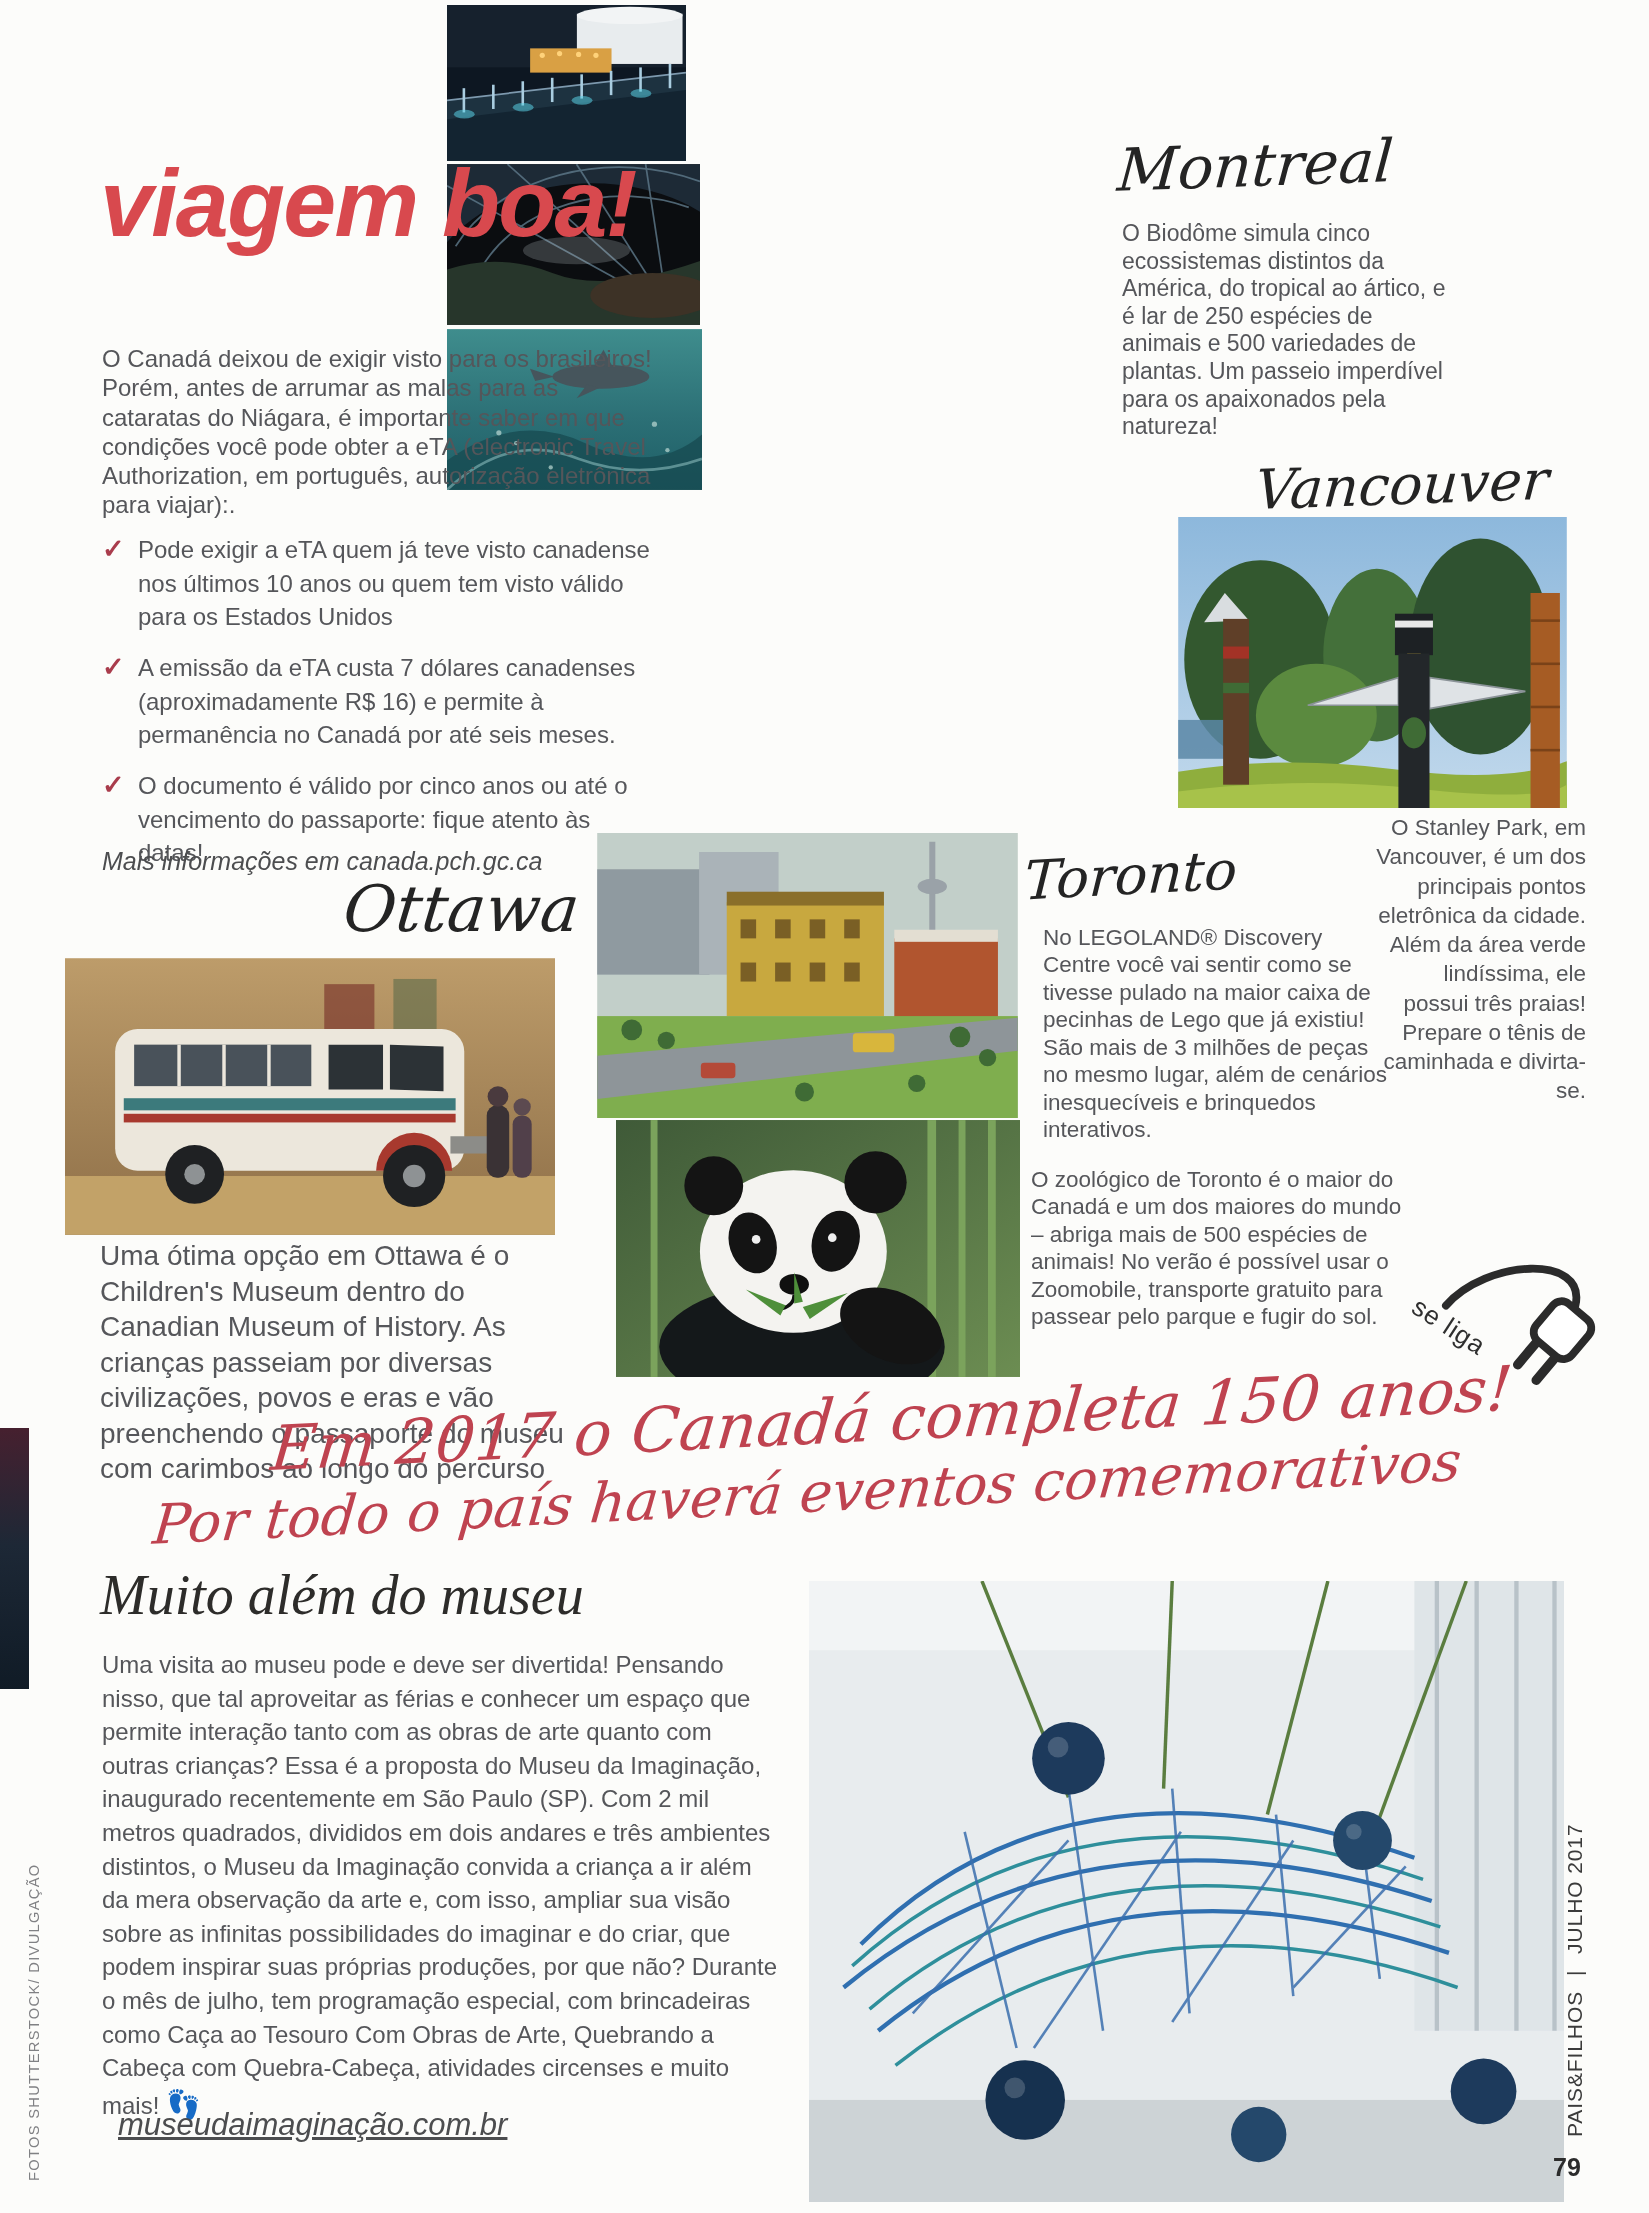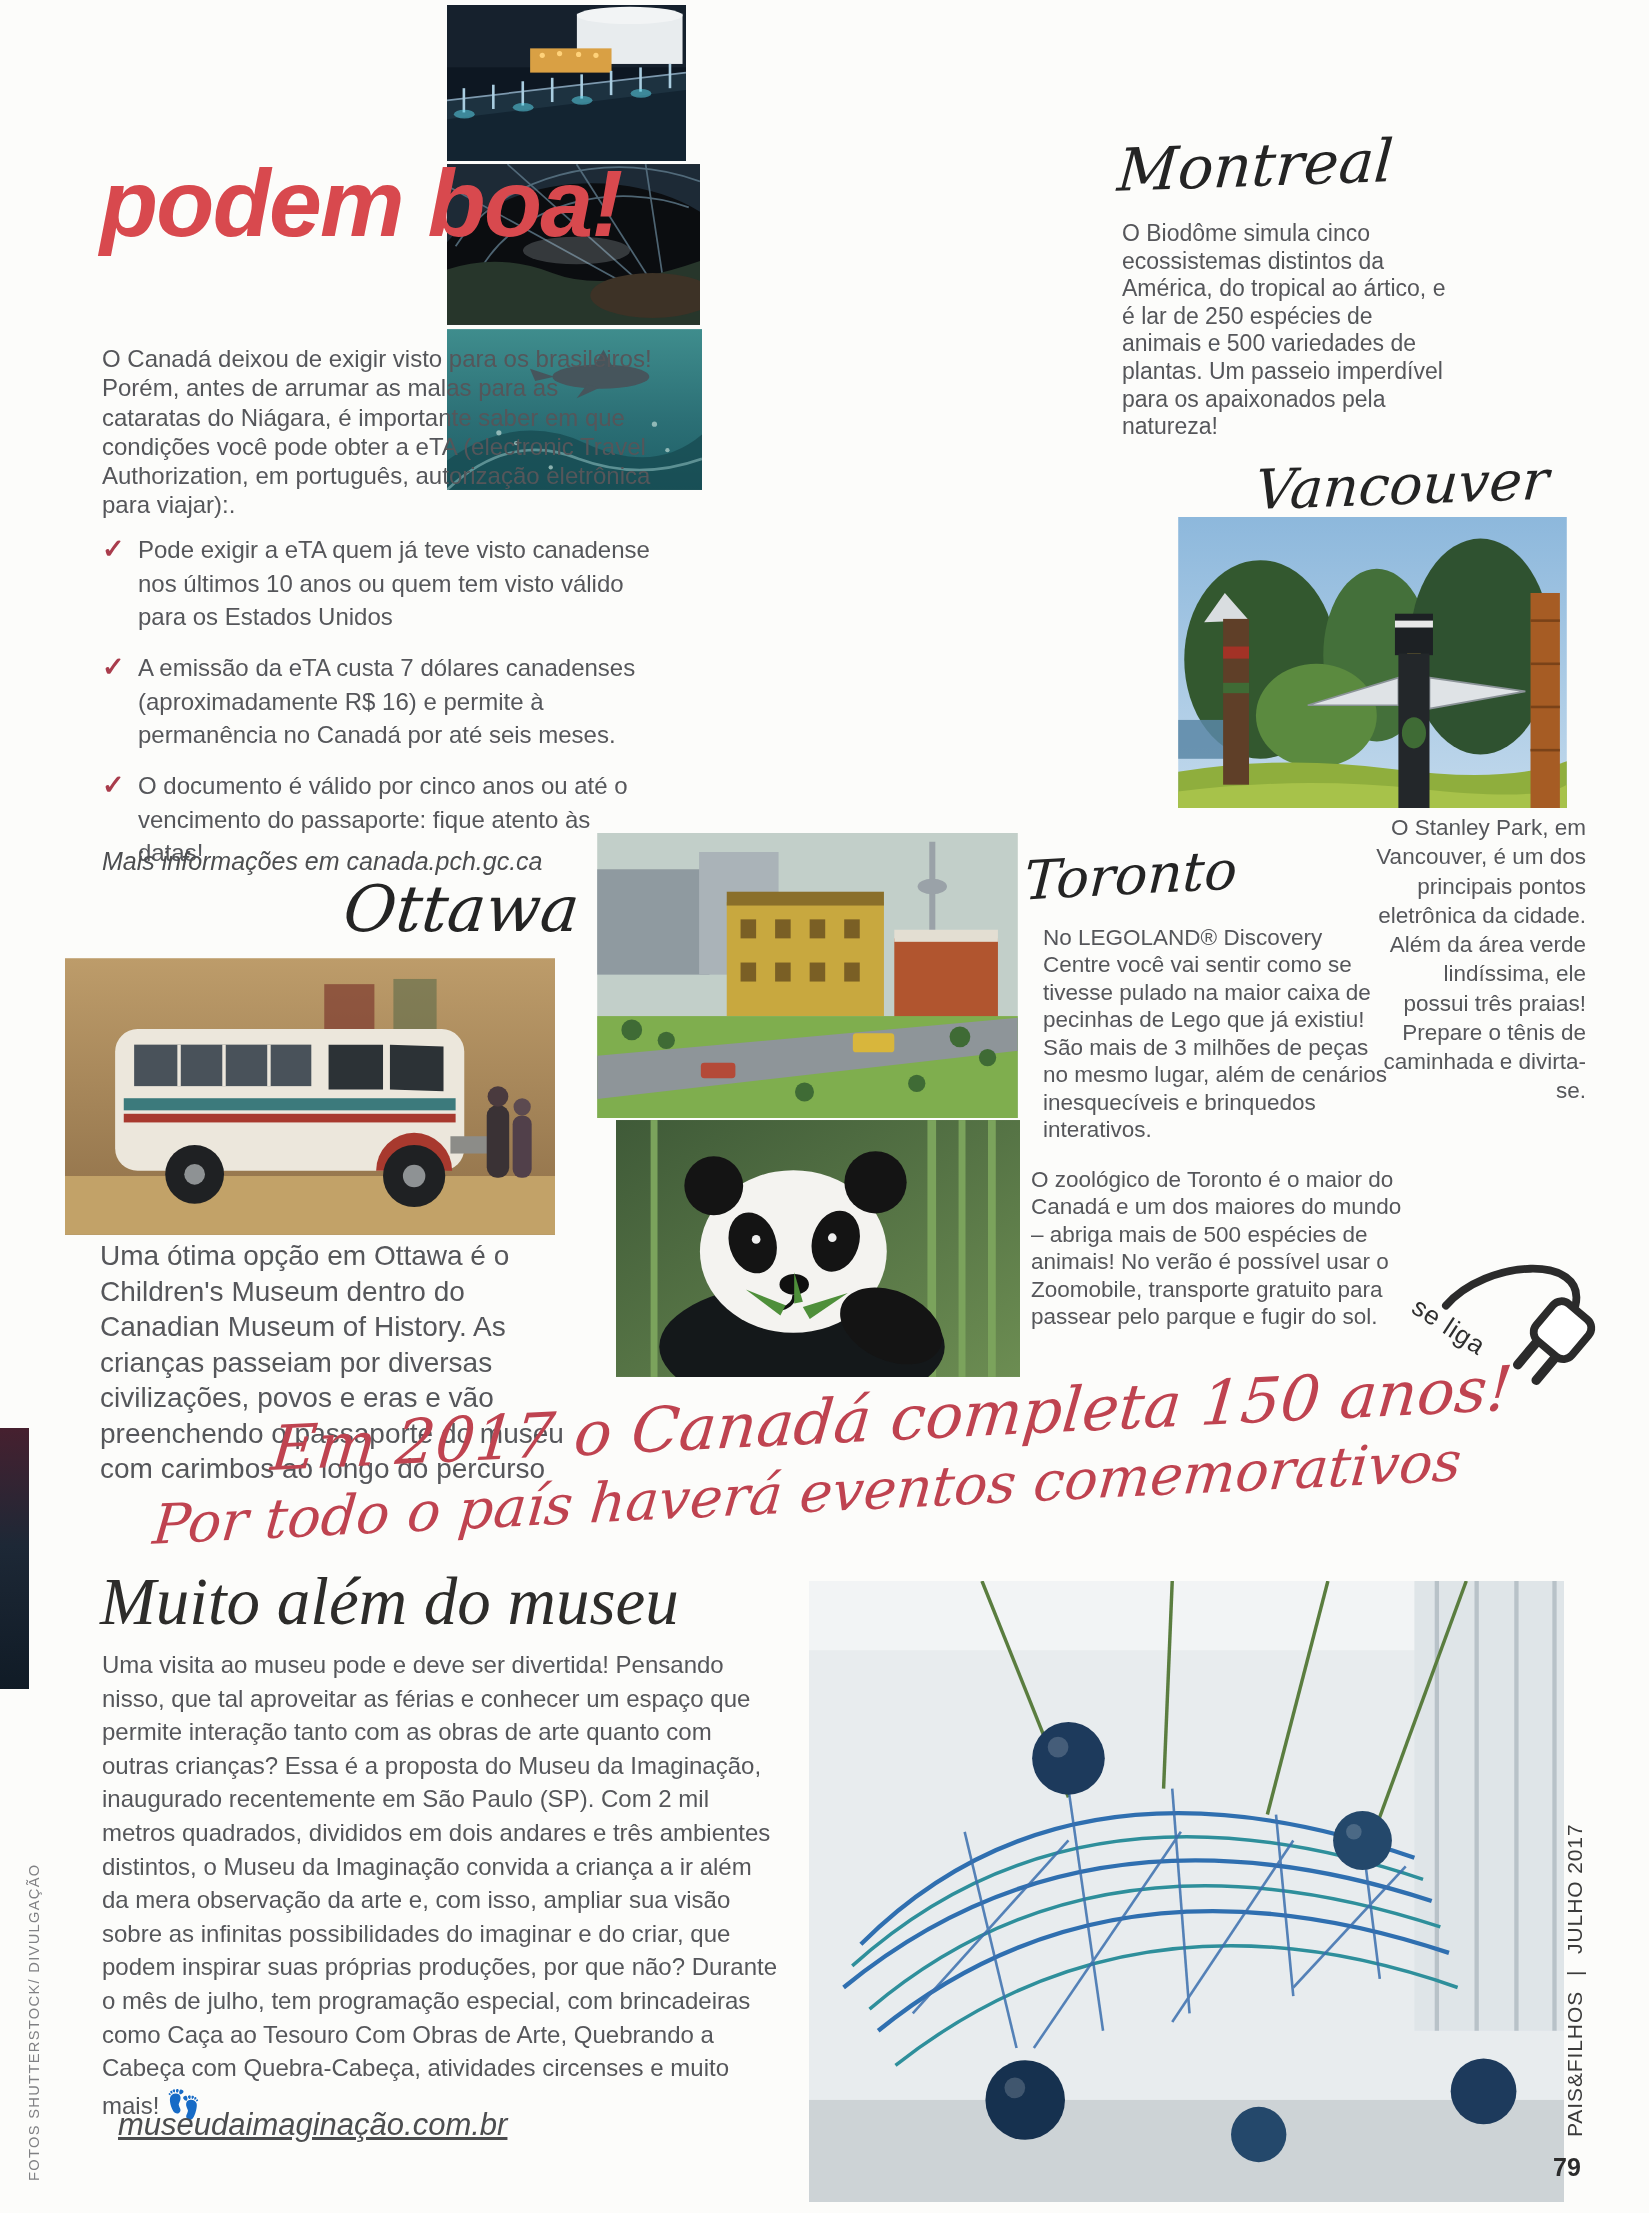--- a/index.html
+++ b/index.html
@@ -52,21 +52,21 @@
   .banner1{position:absolute; left:275px; top:1382px; margin:0; white-space:nowrap;
     font-family:"DejaVu Serif",serif; font-style:italic; color:#bf4350;
     font-size:62px; transform:skewX(-8deg) rotate(-2.8deg);}
   .banner2{position:absolute; left:157px; top:1461px; margin:0; white-space:nowrap;
     font-family:"DejaVu Serif",serif; font-style:italic; color:#bf4350;
     font-size:55px; transform:skewX(-8deg) rotate(-2.8deg);}
 
   
   .museum-heading{position:absolute; left:100px; top:1563px; margin:0;
     font-family:"Liberation Serif",serif; font-style:italic; font-weight:normal;
-    font-size:67px; color:#2d2c2a; white-space:nowrap;}
+    font-size:56px; color:#2d2c2a; white-space:nowrap;}
   .museum-body{position:absolute; left:102px; top:1648px; width:683px; margin:0;
     font-size:24px; line-height:1.4;}
   .footprints{font-size:28px; color:#1e1e1e; margin-left:7px; font-style:normal;}
   .museum-link{position:absolute; left:102px; top:2091px; margin:16px;
     font-style:italic; font-size:31px; color:#4c4d4f; text-decoration:underline; cursor:pointer;}
 
   
   .left-strip{position:absolute; left:0; top:1428px; width:28.5px; height:261px;
     background:linear-gradient(180deg,#46202f 0%,#1d2836 45%,#101b26 100%);}
   .credits{position:absolute; left:26px; top:1809px; height:372px;
@@ -341,21 +341,21 @@
     <circle cx="520" cy="640" r="32" fill="#24486b"></circle>
     <circle cx="780" cy="590" r="38" fill="#1d3a5c"></circle>
     <g fill="#ffffff" opacity="0.18">
       <circle cx="288" cy="192" r="12"></circle>
         <circle cx="630" cy="290" r="9"></circle>
         <circle cx="238" cy="586" r="12"></circle>
     </g>
   </svg>
 
   <h1 class="eta-title">
-    <span>podem boa!</span>
+    <span>viagem boa!</span>
   </h1>
 
   <p class="intro">O Canadá deixou de exigir visto para os brasileiros! Porém, antes de arrumar as malas para as cataratas do Niágara, é importante saber em que condições você pode obter a eTA (electronic Travel Authorization, em português, autorização eletrônica para viajar):.</p>
 
   <ul class="checklist">
     <li>
       <span class="chk">✓</span>
       <span>Pode exigir a eTA quem já teve visto canadense nos últimos 10 anos ou quem tem visto válido para os Estados Unidos</span>
     </li>
     <li>

